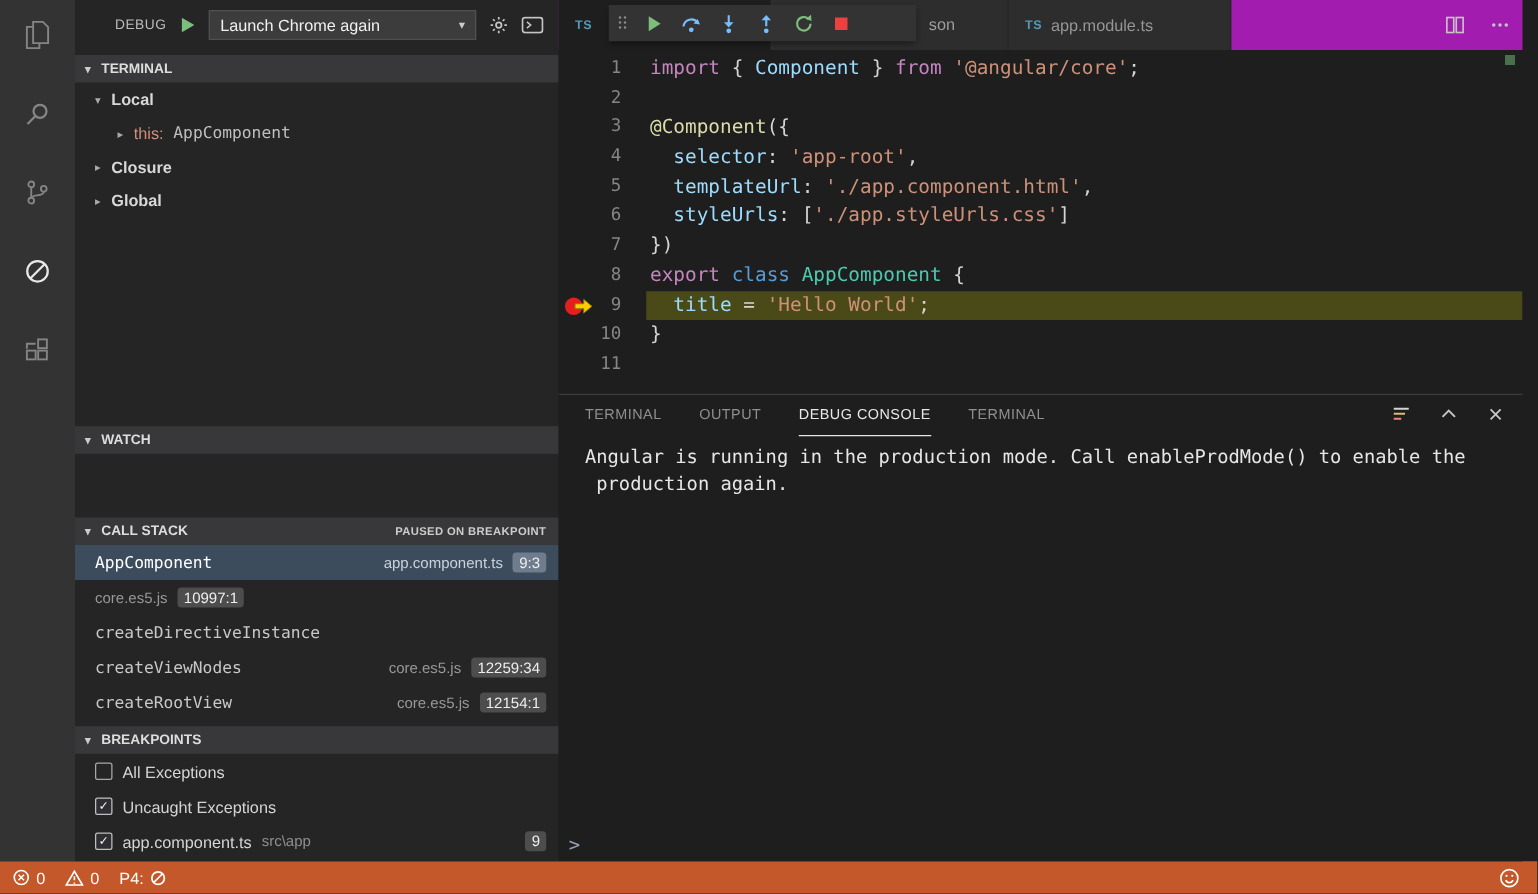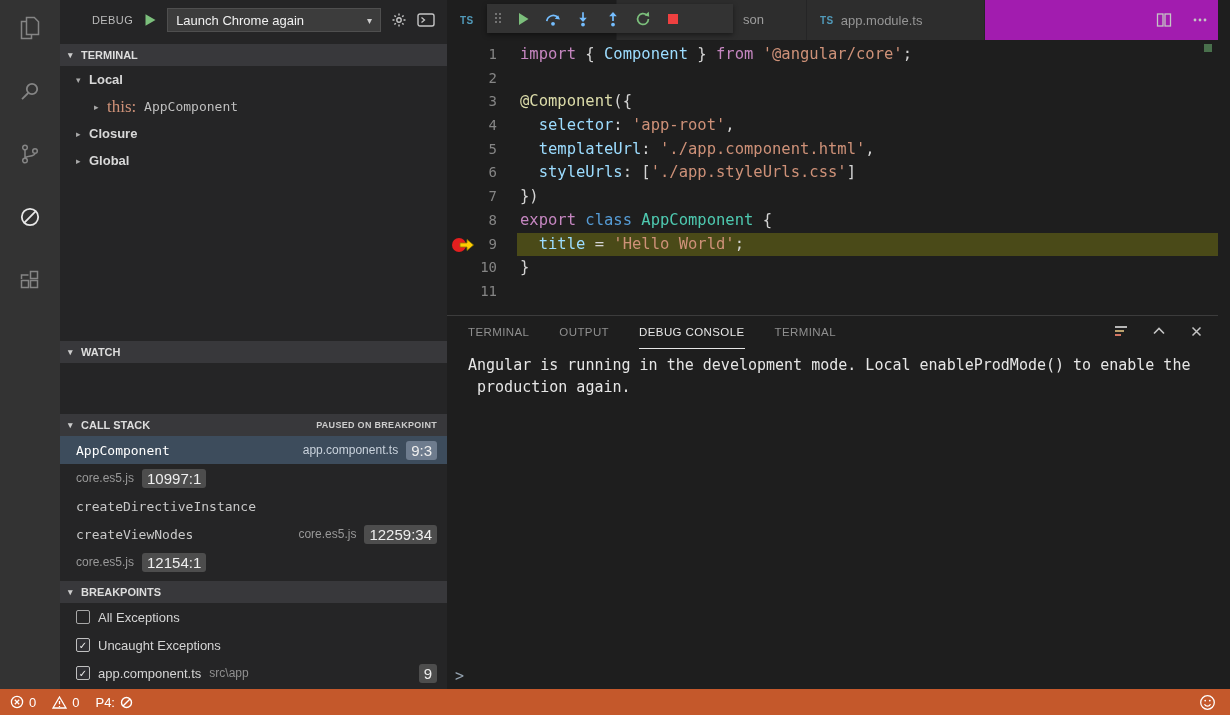--- a/index.html
+++ b/index.html
@@ -29,26 +29,26 @@
   .list{overflow:hidden}
   [data-name="variables-list"]{height:108px}
   .filler.f1{height:167px}
   .filler.f2{height:51px}
   [data-name="call-stack-list"]{height:140px}
   [data-name="breakpoints-list"]{height:84px}
   .tree-row{height:27px;display:flex;align-items:center;padding-left:16px;font-size:13px;color:#cccccc}
   .tree-row .tw{width:13px;font-size:9px;color:#aaaaaa}
   .tree-row.child{padding-left:34px}
   .scope-label{font-weight:600;color:#d8d8d8}
-  .var-name{font-family:Liberation Serif, serif;font-size:17px;color:#ce9178}
+  .var-name{font-family:Liberation Sans, sans-serif;font-size:13px;color:#ce9178}
   .var-value{font-family:"DejaVu Sans Mono","Liberation Mono",monospace;font-size:13px;color:#bfbfbf;white-space:pre}
   .frame{height:28px;display:flex;align-items:center;padding:0 10px 0 16px;font-size:13px;color:#c8c8c8}
   .frame .fname{flex:1;font-family:"DejaVu Sans Mono","Liberation Mono",monospace}
   .frame .ffile{font-size:12px;color:#989898;margin-right:8px}
-  .fbadge{background:var(--badge-bg,#4d4d4d);color:#eeeeee;font-size:15px;padding:1px 5px;border-radius:3px}
+  .fbadge{background:var(--badge-bg,#4d4d4d);color:#eeeeee;font-size:12px;padding:1px 5px;border-radius:3px}
   .frame.selected{background:var(--selected-frame-bg,#3d4c5c);color:#ffffff}
   .frame.selected .ffile{color:#c9d2dc}
   .frame.selected .fbadge{background:var(--selected-badge-bg,#6e7c8e)}
   .bp-row{height:28px;display:flex;align-items:center;padding:0 10px 0 16px;gap:8px;color:#d4d4d4}
   .cb{width:14px;height:14px;border:1px solid #a8a8a8;border-radius:2px;display:inline-flex;align-items:center;justify-content:center;font-size:10px;color:#f0f0f0;flex-shrink:0}
   .cb.checked{background:#2f2f33;border-color:#c0c0c0}
   .bp-detail{font-size:12px;color:#8f8f8f}
 
   
   .main{flex:1;display:flex;flex-direction:column;min-width:0;position:relative}
@@ -232,20 +232,21 @@
         </div>
         <div class="frame" data-name="call-stack-frame">
           <span class="fname" data-name="frame-name">createDirectiveInstance</span>
         </div>
         <div class="frame" data-name="call-stack-frame">
           <span class="fname" data-name="frame-name">createViewNodes</span>
           <span class="ffile" data-name="frame-file">core.es5.js</span>
           <span class="fbadge" data-name="frame-position-badge">12259:34</span>
         </div>
         <div class="frame" data-name="call-stack-frame">
+          <span class="fname" data-name="frame-name">createRootView</span>
           <span class="ffile" data-name="frame-file">core.es5.js</span>
           <span class="fbadge" data-name="frame-position-badge">12154:1</span>
         </div>
       </div>
 
     <div class="sec-h gap5" data-name="breakpoints-section-header">
       <span class="tw" data-name="chevron-expanded-icon">▾</span>
       <span data-name="section-title">BREAKPOINTS</span>
     </div>
     <div class="list" data-name="breakpoints-list">
@@ -447,21 +448,21 @@
               <path d="M3 10.5l5-5 5 5" fill="none" stroke="#c5c5c5" stroke-width="1.6"></path>
             </svg>
         </span>
         <span data-name="close-panel-icon">
           <svg width="15" height="15" viewBox="0 0 15 15">
               <path d="M3.5 3.5l8 8M11.5 3.5l-8 8" stroke="#c5c5c5" stroke-width="1.5"></path>
             </svg>
         </span>
       </div>
       <div class="console" data-name="debug-console-output">
-          <div class="console-line" data-name="console-line">Angular is running in the development mode. Local enableProdMode() to enable the</div>
+          <div class="console-line" data-name="console-line">Angular is running in the production mode. Call enableProdMode() to enable the</div>
           <div class="console-line" data-name="console-line"> production again.</div>
         </div>
       <div class="console-input" data-name="debug-console-input">
         <span class="prompt" data-name="console-prompt">&gt;</span>
       </div>
     </div>
   </main>
 </div>
 
 <div class="statusbar" data-name="status-bar">

